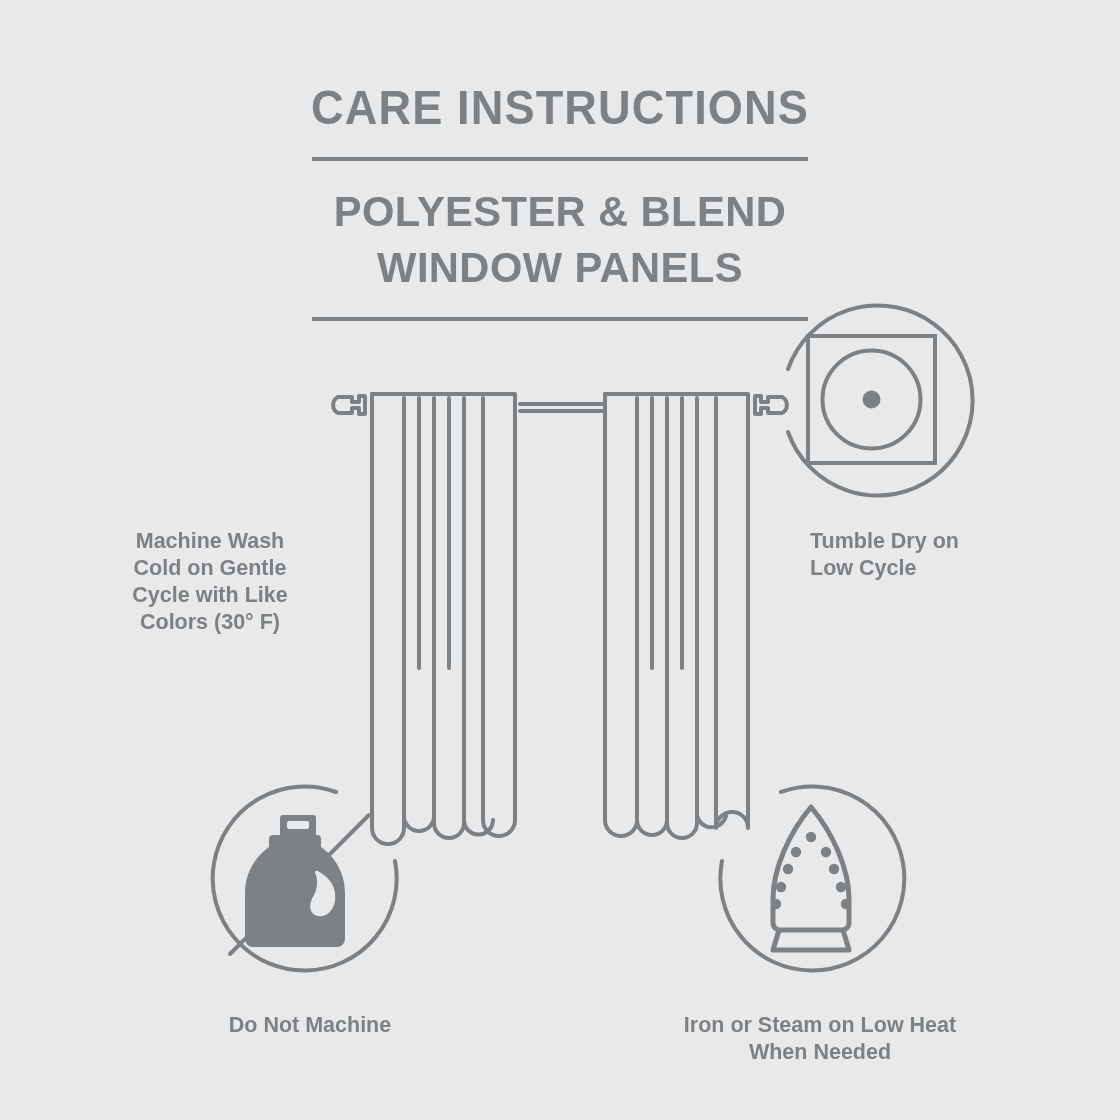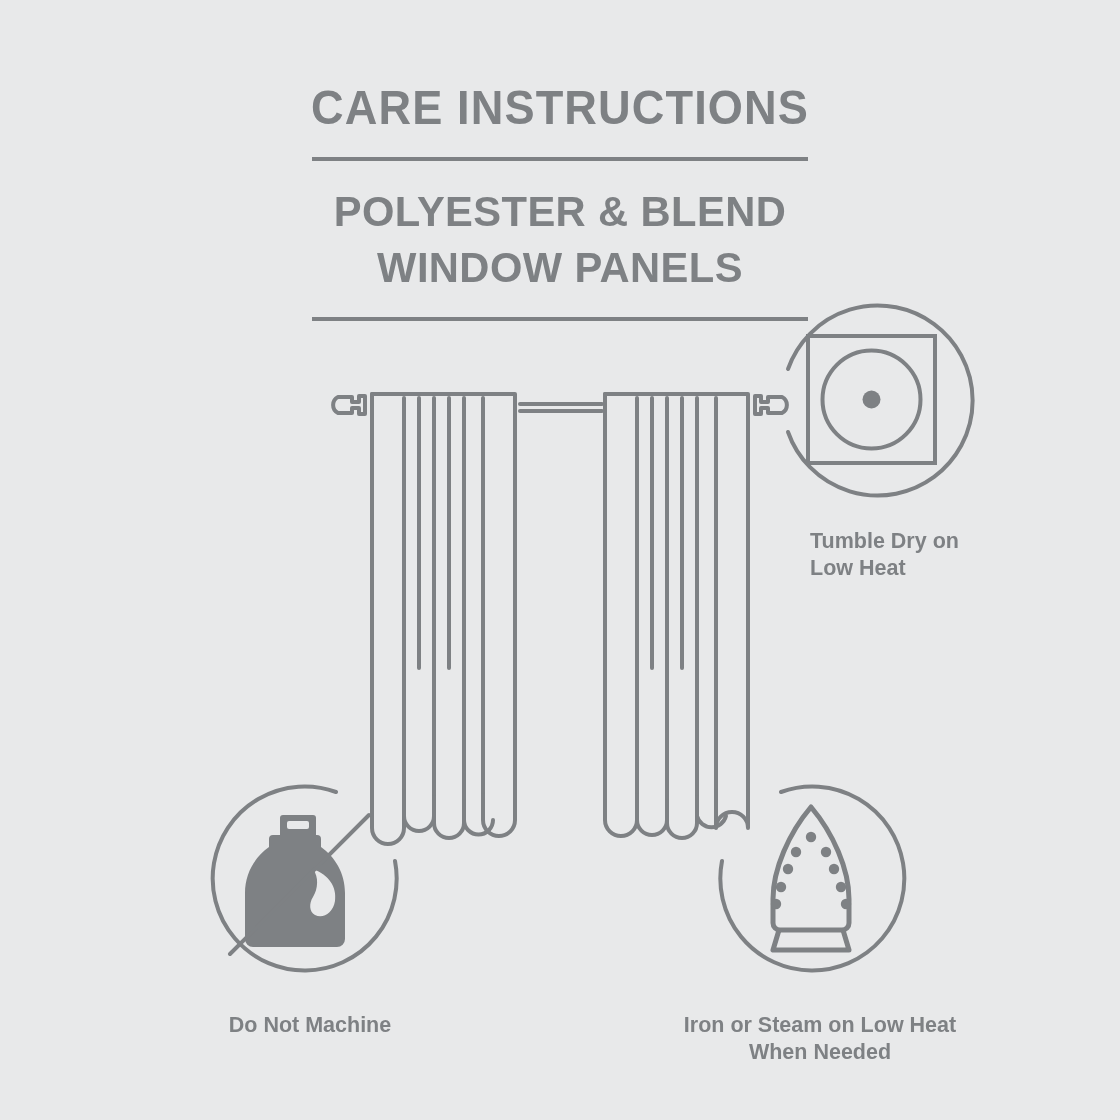--- a/index.html
+++ b/index.html
@@ -146,34 +146,38 @@
         <line x1="322" y1="30" x2="322" y2="424"></line>
         <line x1="352" y1="30" x2="352" y2="430"></line>
         <line x1="382" y1="30" x2="382" y2="426"></line>
         <line x1="401" y1="30" x2="401" y2="420"></line>
         <line x1="337" y1="30" x2="337" y2="300"></line>
         <line x1="367" y1="30" x2="367" y2="300"></line>
       </g>
     </svg>
   </div>
 
+  <div class="caption cap-wash">Machine Wash
+Cold on Gentle
+Cycle with Like
+Colors (30° F)</div>
 
   <div class="badge badge-dry">
     <svg width="215" height="215" viewBox="0 0 215 215">
 
       <path d="M20 76 A95 95 0 1 1 20 139" stroke="#7e8184" stroke-width="4" fill="none" stroke-linecap="round"></path>
       <g stroke="#7e8184" stroke-width="4" fill="none">
         <rect x="40" y="43" width="127" height="127"></rect>
         <circle cx="103.5" cy="106.5" r="49"></circle>
       </g>
       <circle cx="103.5" cy="106.5" r="9" fill="#7e8184"></circle>
     </svg>
   </div>
   <div class="caption cap-dry">Tumble Dry on
-Low Heat</div>
+Low Cycle</div>
 
   <div class="badge badge-bleach">
     <svg width="200" height="210" viewBox="0 0 200 210">
 
       <path d="M133 13 A92 92 0 1 0 192 82" stroke="#7e8184" stroke-width="4" fill="none" stroke-linecap="round"></path>
       <g>
 
         <path d="M76 56 h38 a4 4 0 0 1 4 4 v8
                  c14 10 24 26 24 46
                  v46 a8 8 0 0 1 -8 8

